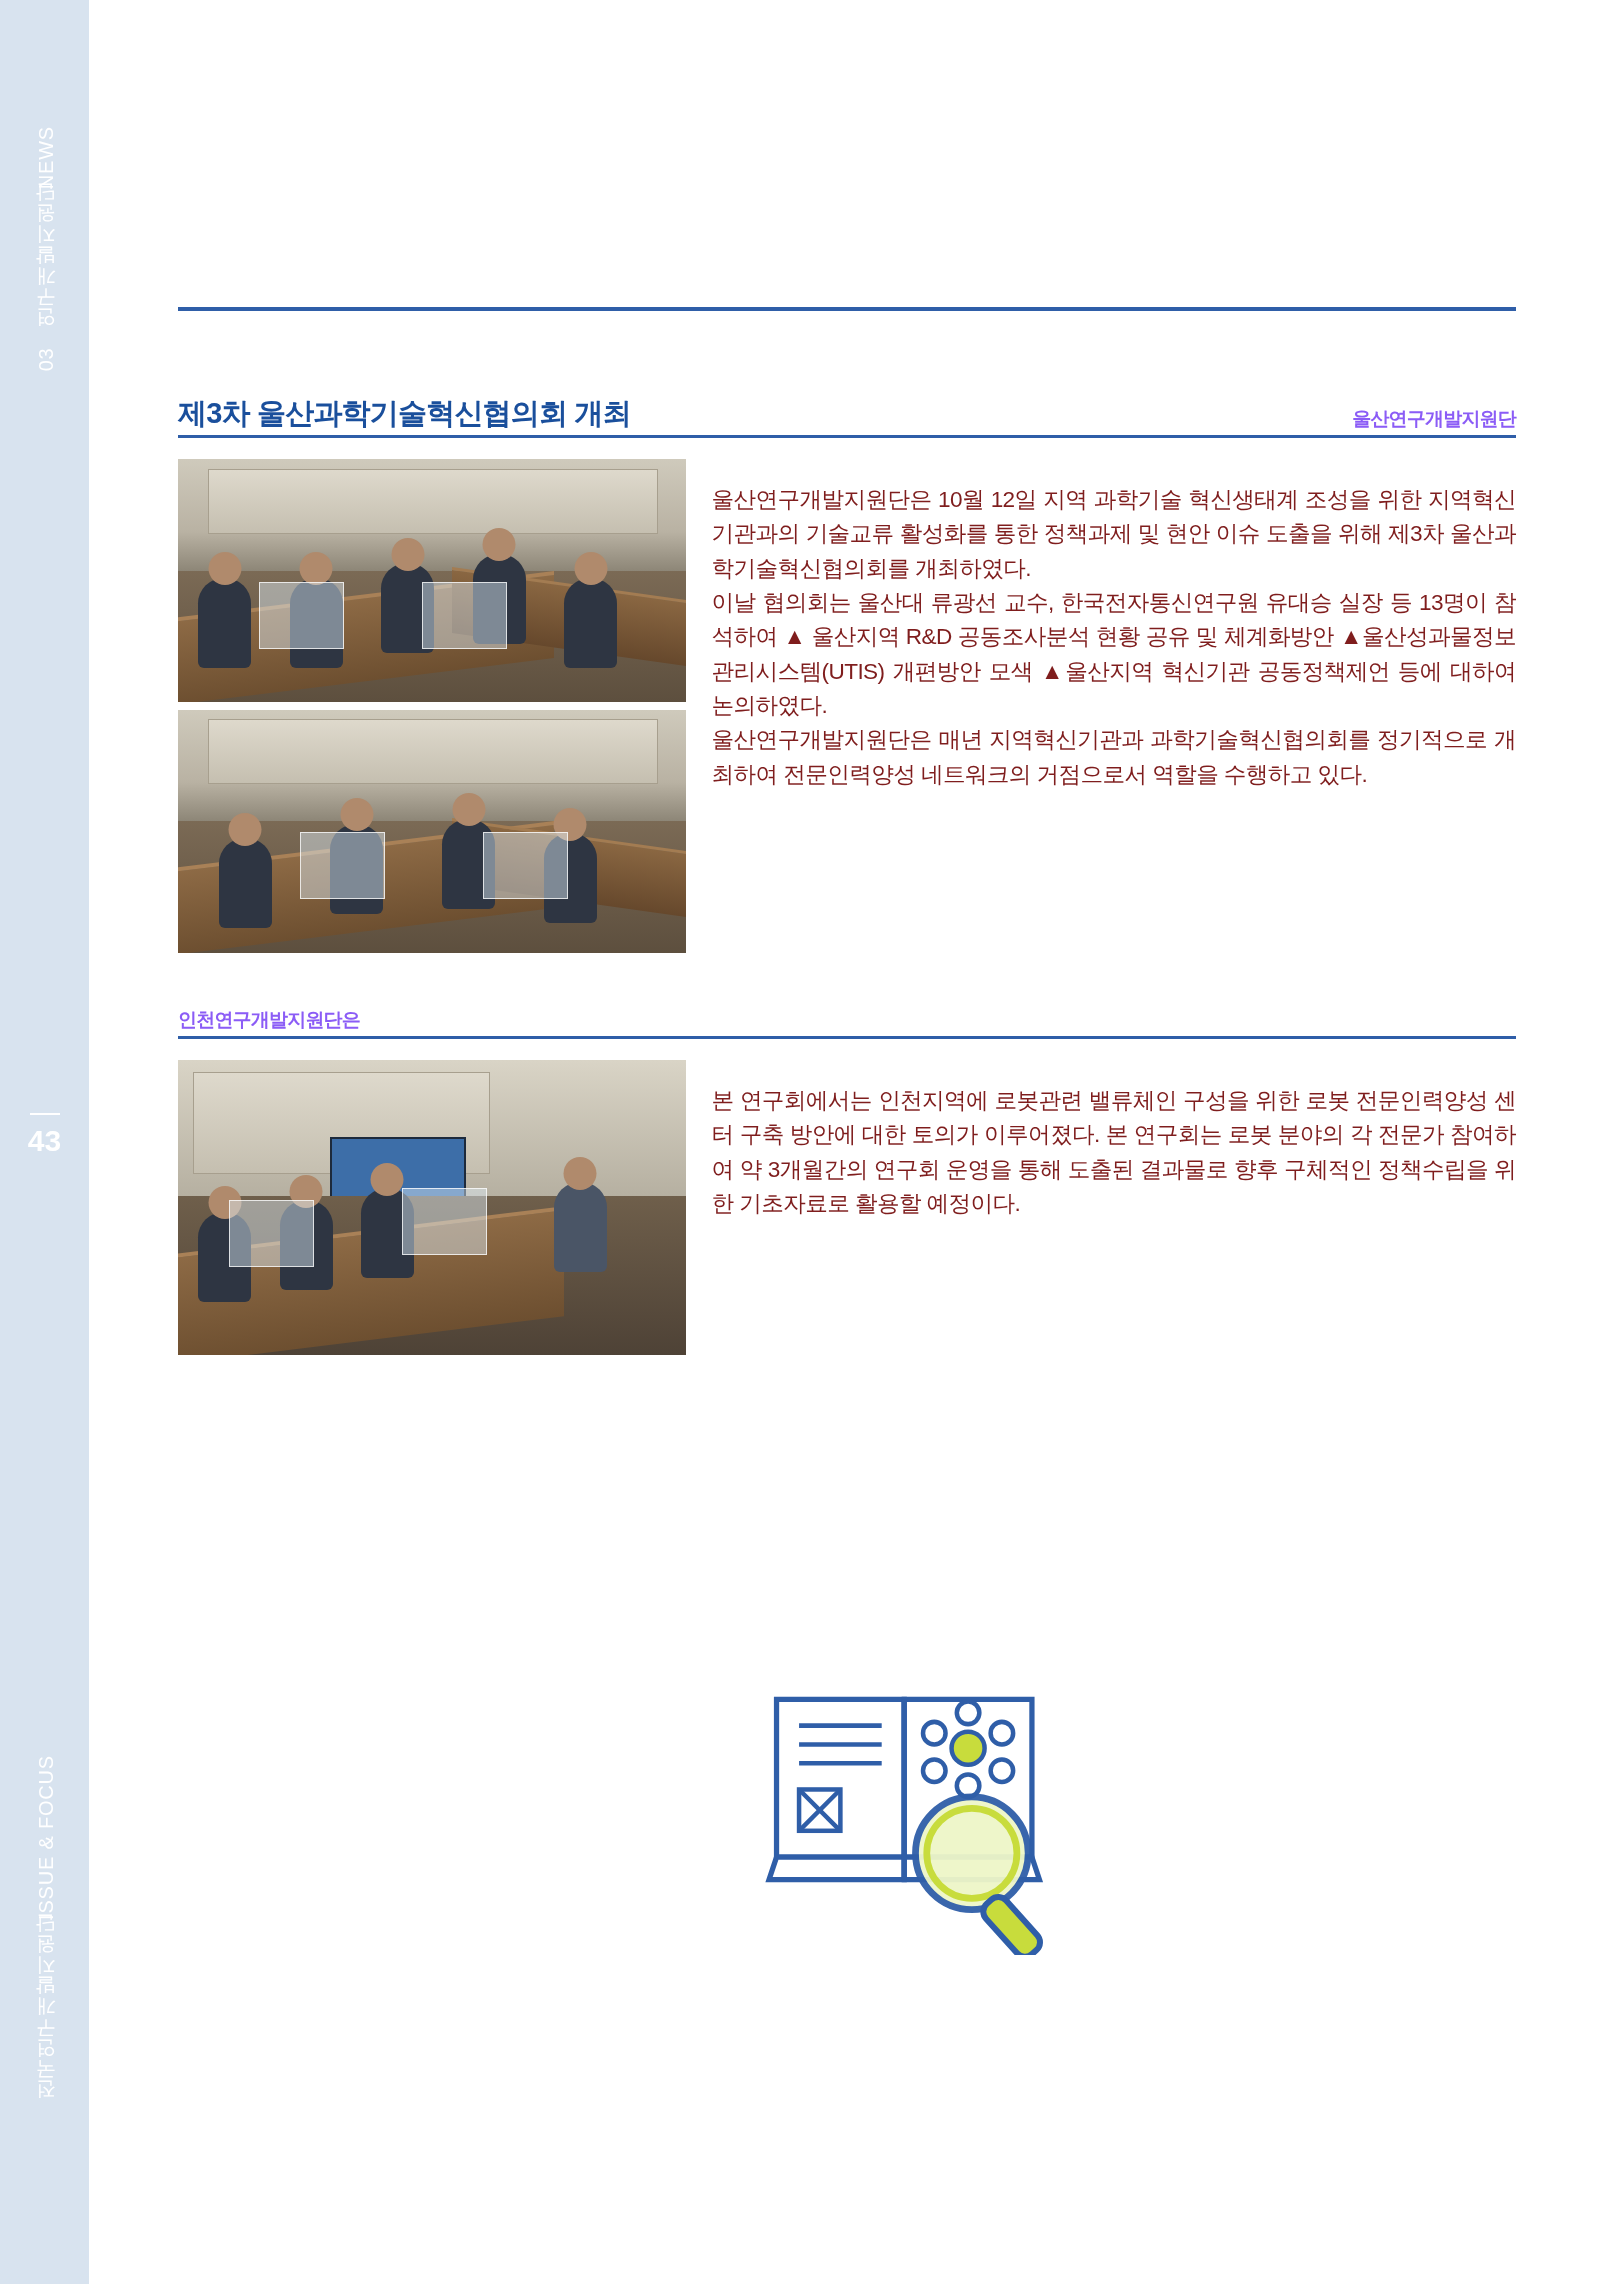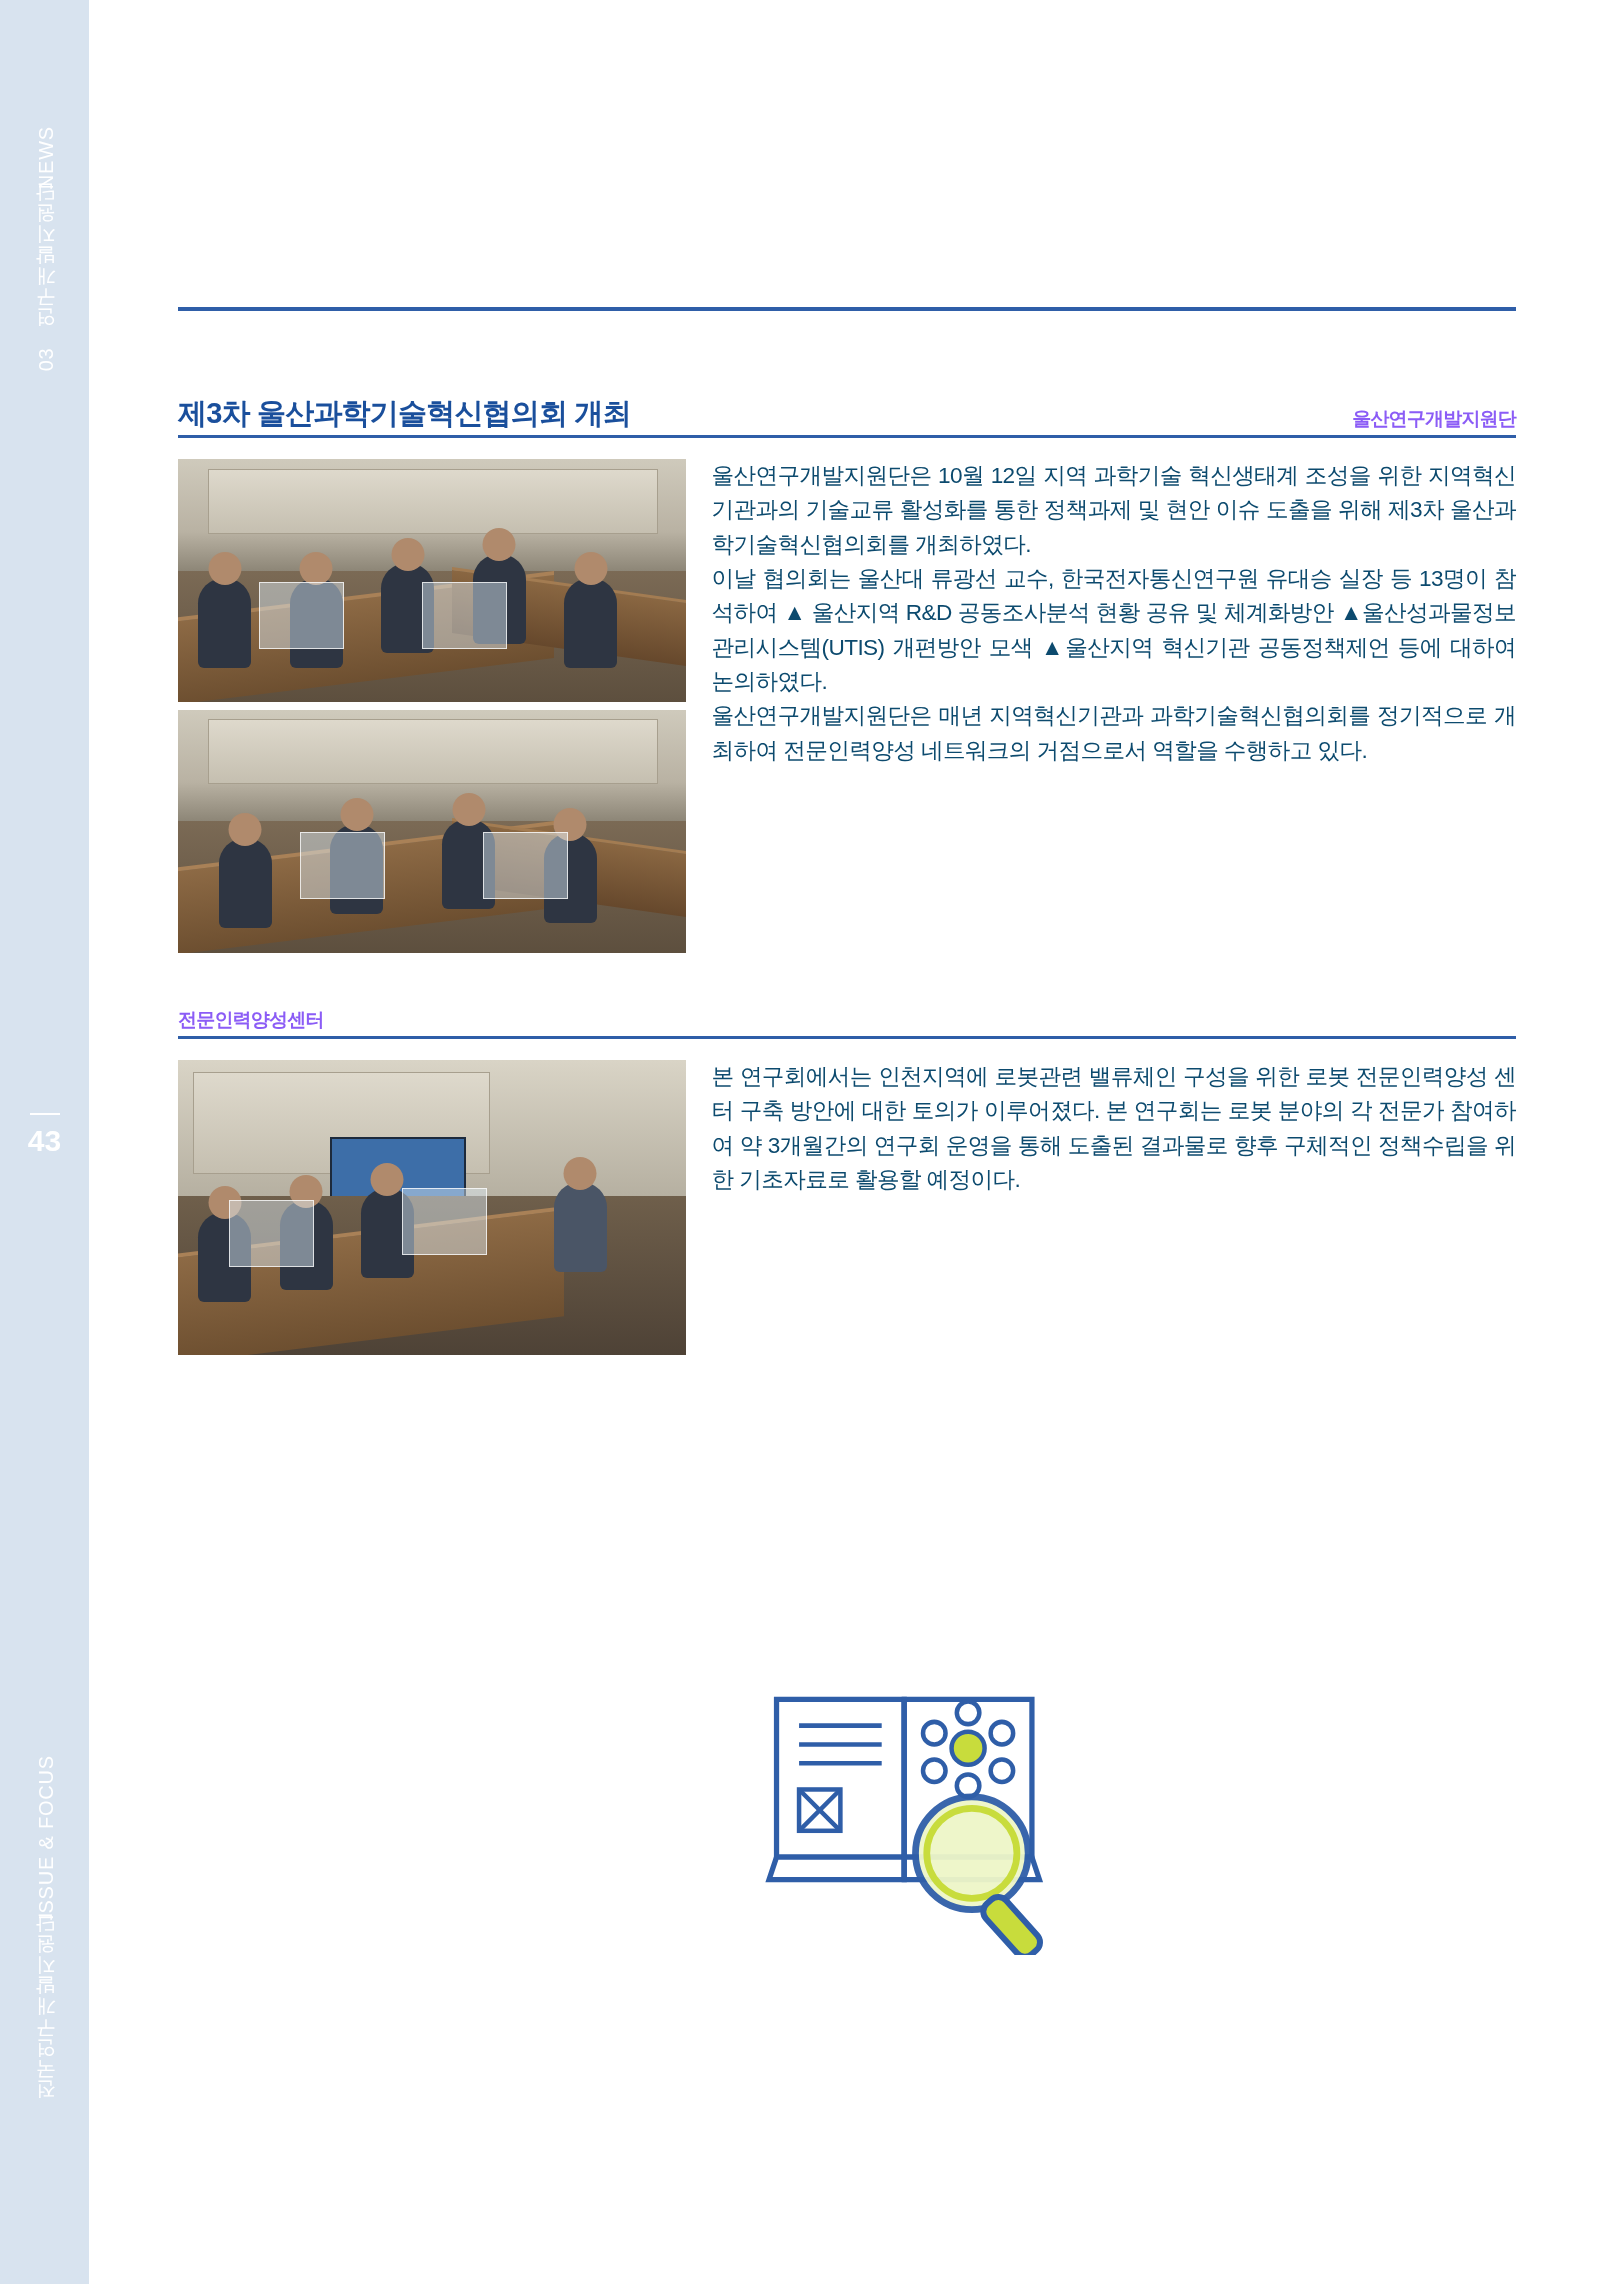--- a/index.html
+++ b/index.html
@@ -179,23 +179,24 @@
     width:83px; height:65px;
     background: rgba(225,240,250,0.45);
     border:1.5px solid rgba(255,255,255,0.75);
   }
 
   .text-col {
     flex: 1 1 auto;
     padding-left: 25.6px;
     font-size: 22.6px;
     line-height: 1.52;
-    color: #0c4a6e;
+    color: #7f1d1d;
     letter-spacing: -0.6px;
     text-align: justify;
+    margin-top: 24px;
   }
   .text-col p {
     margin: 0 0 0 0;
   }
 
   
   .illus {
     position: absolute;
     left: 665px;
     top: 1654px;
@@ -268,21 +269,21 @@
       <div class="text-col">
         <p>울산연구개발지원단은 10월 12일 지역 과학기술 혁신생태계 조성을 위한 지역혁신기관과의 기술교류 활성화를 통한 정책과제 및 현안 이슈 도출을 위해 제3차 울산과학기술혁신협의회를 개최하였다.</p>
         <p>이날 협의회는 울산대 류광선 교수, 한국전자통신연구원 유대승 실장 등 13명이 참석하여 ▲ 울산지역 R&amp;D 공동조사분석 현황 공유 및 체계화방안 ▲울산성과물정보관리시스템(UTIS) 개편방안 모색 ▲울산지역 혁신기관 공동정책제언 등에 대하여 논의하였다.</p>
         <p>울산연구개발지원단은 매년 지역혁신기관과 과학기술혁신협의회를 정기적으로 개최하여 전문인력양성 네트워크의 거점으로서 역할을 수행하고 있다.</p>
       </div>
     </div>
   </div>
 
   <div class="article article-2">
     <div class="article-head">
-      <div class="article-org">전문인력양성센터</div>
+      <div class="article-org">인천연구개발지원단은</div>
     </div>
 
     <div class="article-body">
       <div class="photo-col">
         <div class="photo photo-2">
           <div class="room">
             <div class="wall" style="background:linear-gradient(180deg,#d9d4c6,#b6b0a1);"></div>
             <div class="wallpanel" style="left:3%; width:58%; height:34%;"></div>
             <div class="screenbox" style="top:26%; left:30%; width:26%; height:26%; background:#3d6ea8;"></div>
             <div class="floor" style="background:linear-gradient(180deg,#6f5f4b,#4e4236);"></div>

